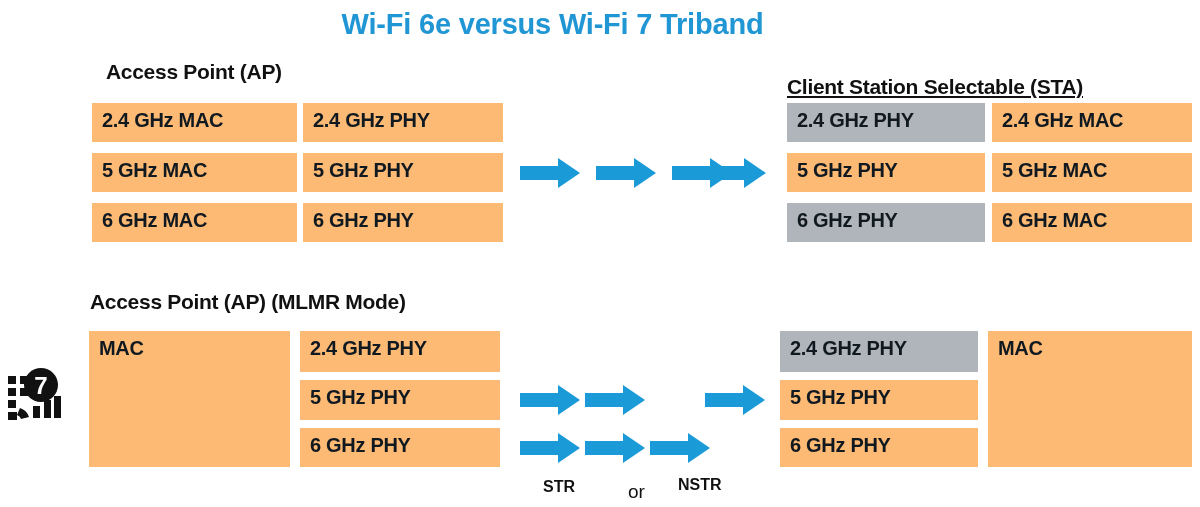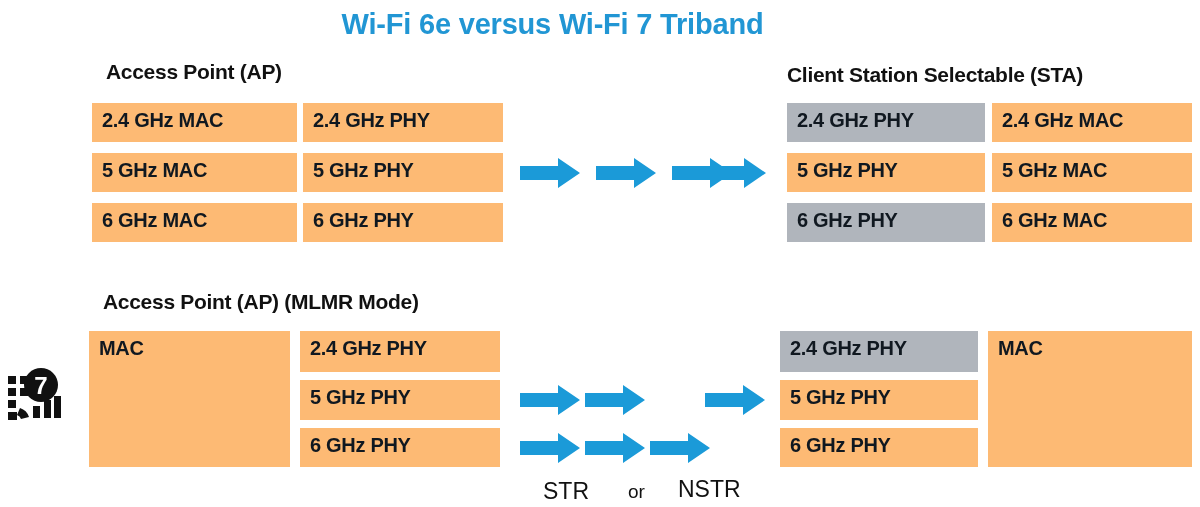--- a/index.html
+++ b/index.html
@@ -57,22 +57,22 @@
 
   
   .arrow {
     width: 60px;
     height: 30px;
   }
   .arrow svg { display: block; width: 60px; height: 30px; }
 
   
   .mode-label {
-    font-size: 23px;
-    font-weight: normal;
+    font-size: 16px;
+    font-weight: bold;
     color: #111111;
     white-space: nowrap;
   }
   .mode-label.small {
     font-size: 19px;
     font-weight: normal;
   }
 
   
   .wifi-logo { width: 62px; height: 62px; }
@@ -122,21 +122,21 @@
     <svg viewBox="0 0 60 30">
         <path d="M0 8 h38 v-8 l22 15 l-22 15 v-8 h-38 z" fill="#1b9ad8"></path>
       </svg>
   </div>
   <div class="abs arrow" style="left:706px; top:158px;">
     <svg viewBox="0 0 60 30">
         <path d="M0 8 h38 v-8 l22 15 l-22 15 v-8 h-38 z" fill="#1b9ad8"></path>
       </svg>
   </div>
 
-  <div class="abs section-heading" style="left:787px; top:63px;">Client Station Selectable (STA)</div>
+  <div class="abs section-heading" style="left:787px; top:75px;text-decoration:underline;">Client Station Selectable (STA)</div>
 
   <div class="abs block gray" style="left:787px; top:103px; width:198px; height:39px;">
     <span>2.4 GHz PHY</span>
   </div>
   <div class="abs block blue" style="left:787px; top:153px; width:198px; height:39px;">
     <span>5 GHz PHY</span>
   </div>
   <div class="abs block gray" style="left:787px; top:203px; width:198px; height:39px;">
     <span>6 GHz PHY</span>
   </div>
@@ -164,21 +164,21 @@
         <path d="M50 30 h7 v22 h-7 z"></path>
         <path d="M29 40 h7 v12 h-7 z"></path>
         <path d="M4 46 h9 v8 h-9 z"></path>
         <path d="M16 42 a14 14 0 0 1 9 9 l-8 2 a6 6 0 0 0 -4 -4 z"></path>
         <circle cx="37" cy="19" r="17"></circle>
       </g>
       <text x="37" y="28" font-family="Liberation Sans, sans-serif" font-size="24" font-weight="bold" fill="#ffffff" text-anchor="middle">7</text>
     </svg>
   </div>
 
-  <div class="abs section-heading" style="left:103px; top:290px;">Access Point (AP) (MLMR Mode)</div>
+  <div class="abs section-heading" style="left:90px; top:290px;">Access Point (AP) (MLMR Mode)</div>
 
   <div class="abs block blue" style="left:89px; top:331px; width:201px; height:136px;">
     <span>MAC</span>
   </div>
 
   <div class="abs block blue" style="left:300px; top:331px; width:200px; height:41px;">
     <span>2.4 GHz PHY</span>
   </div>
   <div class="abs block blue" style="left:300px; top:380px; width:200px; height:40px;">
     <span>5 GHz PHY</span>

